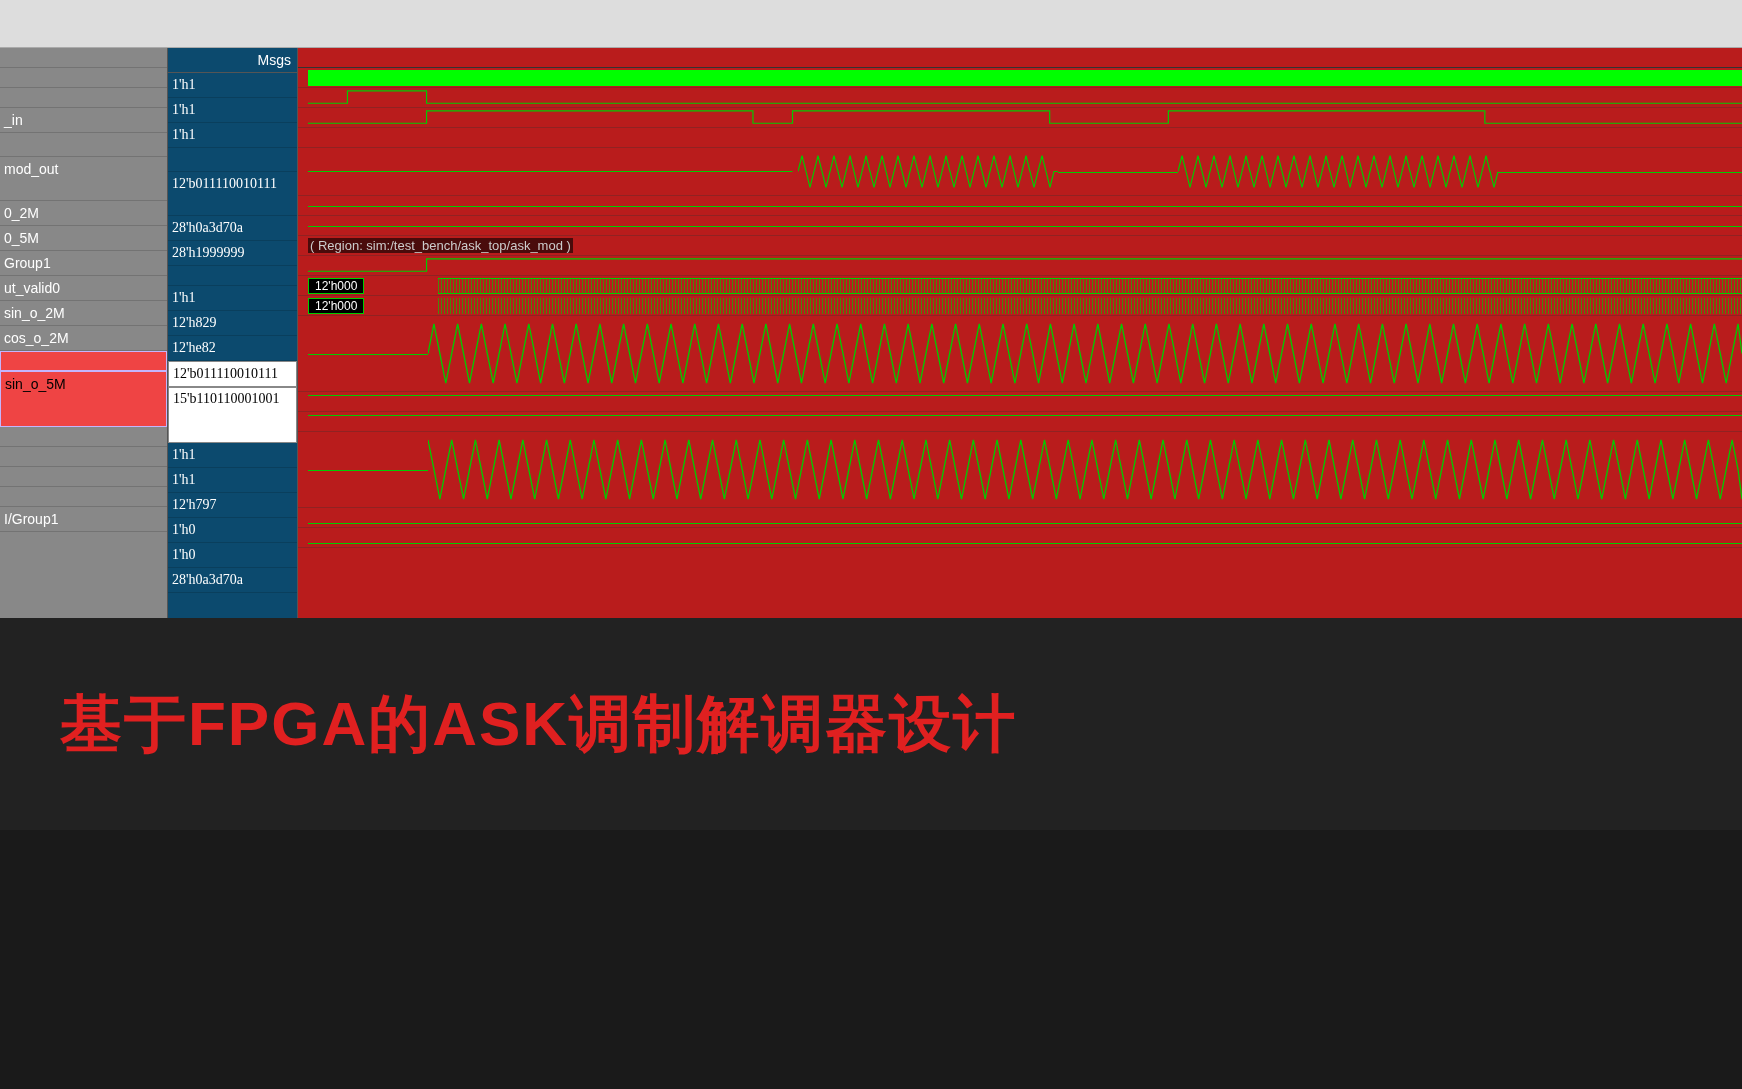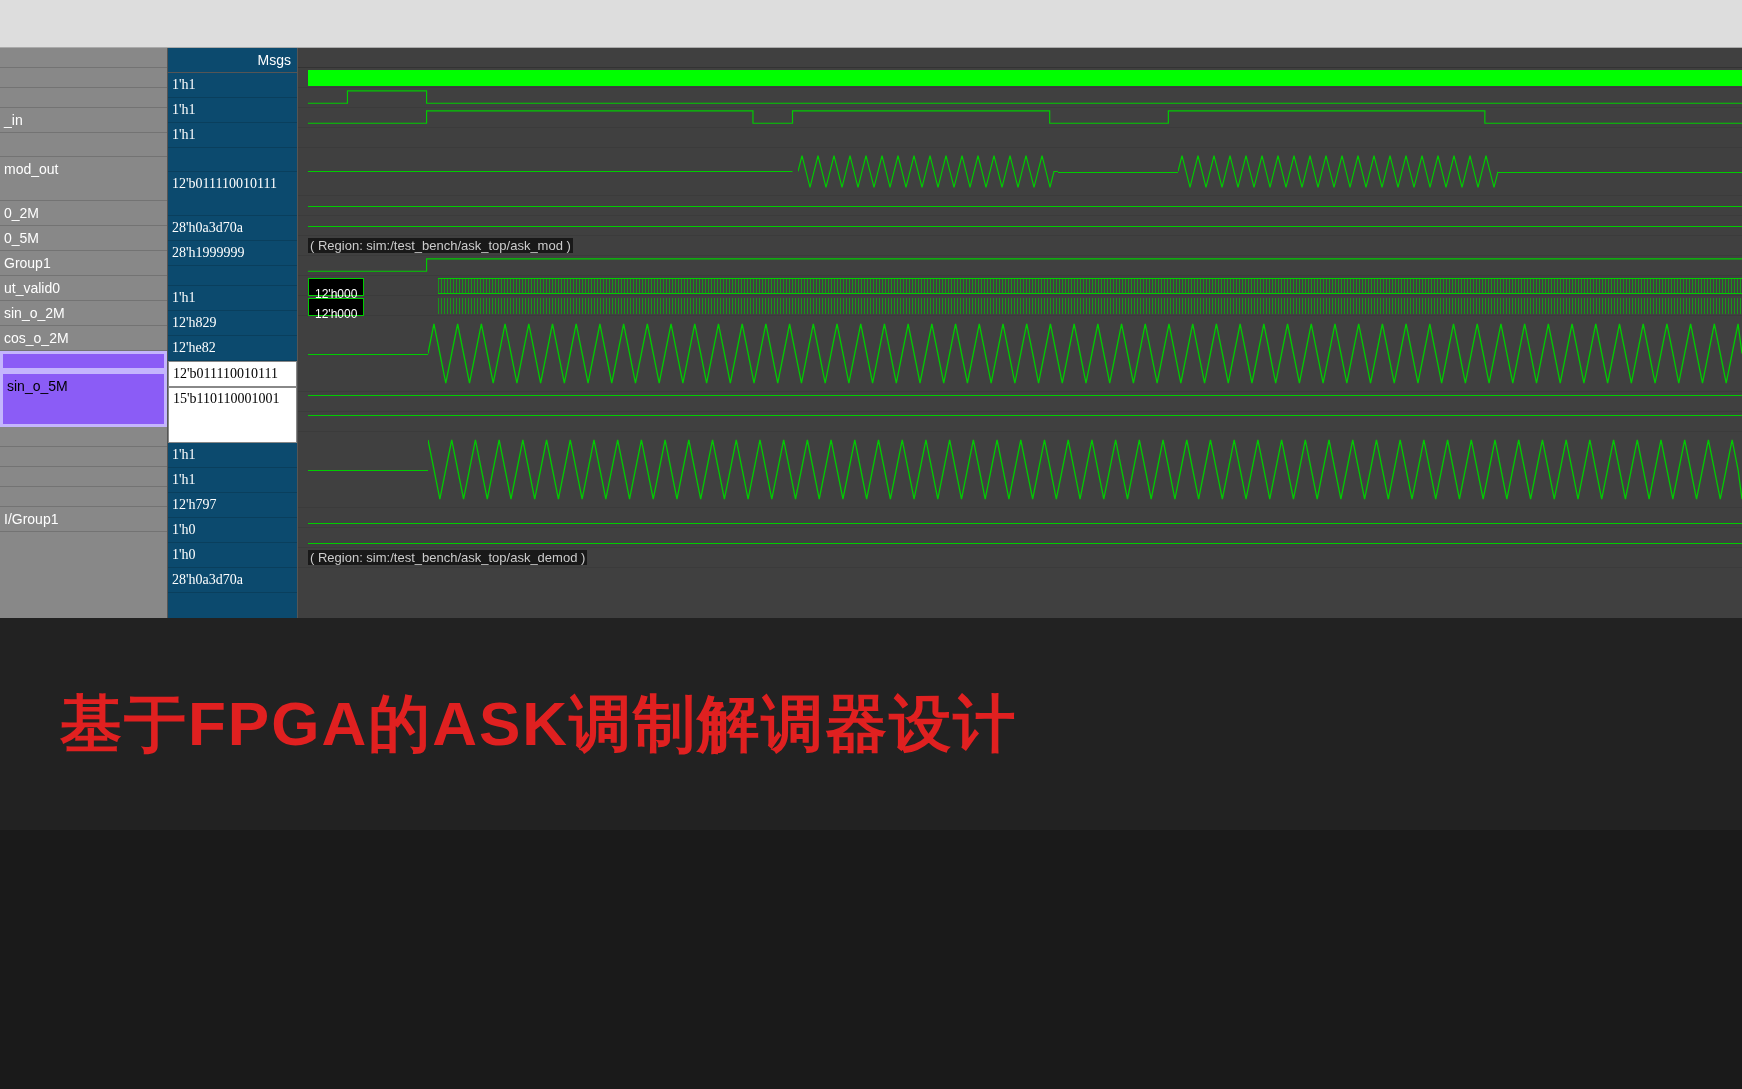--- a/index.html
+++ b/index.html
@@ -30,23 +30,23 @@
   }
   .signal-names .row {
     padding: 2px 4px;
     border-bottom: 1px solid rgba(0,0,0,0.15);
     white-space: nowrap;
     overflow: hidden;
     min-height: 20px;
     line-height: 20px;
   }
   .signal-names .row.white-row {
-    background: #8b5cf6;
+    background: #ef4444;
     color: #000;
-    border: 3px solid #c4b5fd;
+    border: 1px solid #c4b5fd;
   }
   .signal-values {
     width: 130px;
     background: #0c4a6e;
     border-right: 1px solid #555;
     font-size: 14px;
     color: #fff;
     overflow: hidden;
   }
   .signal-values .header {
@@ -65,21 +65,21 @@
     line-height: 20px;
     font-family: Liberation Serif, serif;
   }
   .signal-values .row.white-row {
     background: #ffffff;
     color: #000;
     border: 1px solid #888;
   }
   .waveform {
     flex: 1;
-    background: #404040;
+    background: #b91c1c;
     position: relative;
     overflow: hidden;
   }
   .waveform-header {
     height: 20px;
     border-bottom: 1px solid #333;
   }
   .wave-row {
     position: relative;
     border-bottom: 1px solid rgba(50,50,50,0.3);
@@ -115,21 +115,21 @@
     padding: 0 2px;
   }
   .bus-box {
     position: absolute;
     left: 10px;
     top: 2px;
     height: 16px;
     border: 1px solid #00cc00;
     color: #fff;
     font-size: 12px;
-    padding: 8px 6px;
+    padding: 0 6px;
     line-height: 14px;
     background: #000;
   }
   .bus-rest {
     position: absolute;
     top: 2px;
     right: 0;
     height: 16px;
     border-top: 1px solid #00cc00;
     border-bottom: 1px solid #00cc00;
@@ -317,22 +317,19 @@
         </svg>
       </div>
     </div>
 
     <div class="wave-row h20">
       <div class="logic-line logic-low"></div>
     </div>
     <div class="wave-row h20">
       <div class="logic-line logic-low"></div>
     </div>
-    <div class="wave-row h20">
-      <span class="region-label">( Region: sim:/test_bench/ask_top/ask_demod )</span>
-    </div>
 
   </div>
 </div>
 
 <div class="title-area">
   <div class="title-text">基于FPGA的ASK调制解调器设计</div>
 </div>
 
 </body></html>

